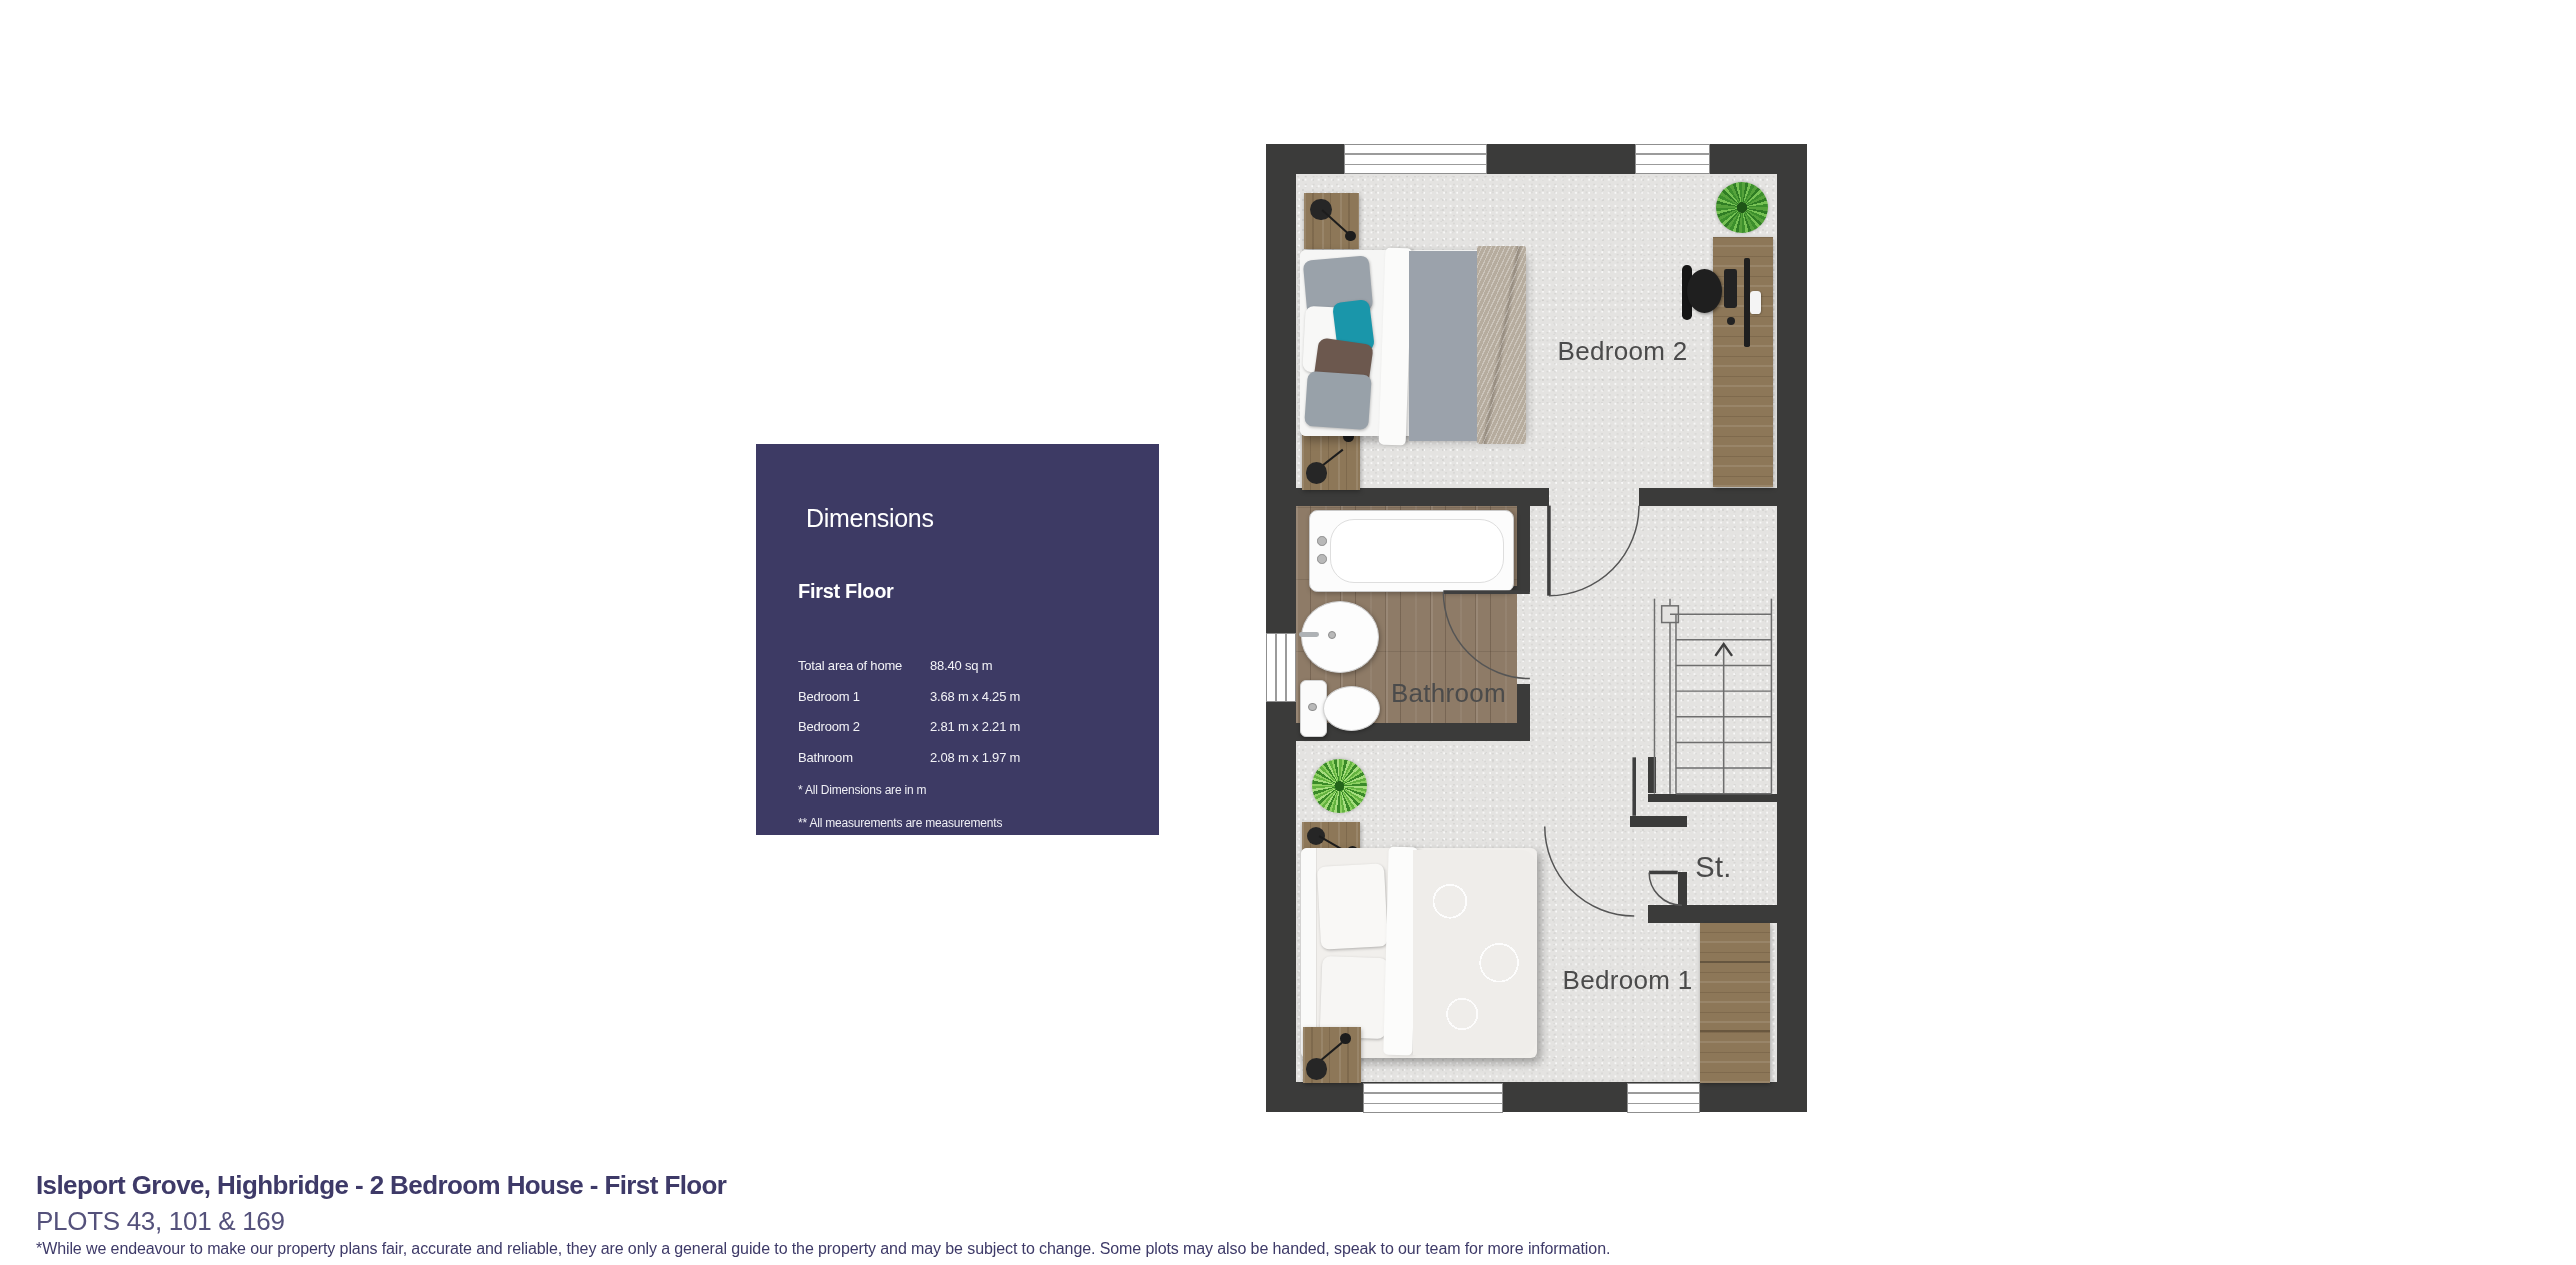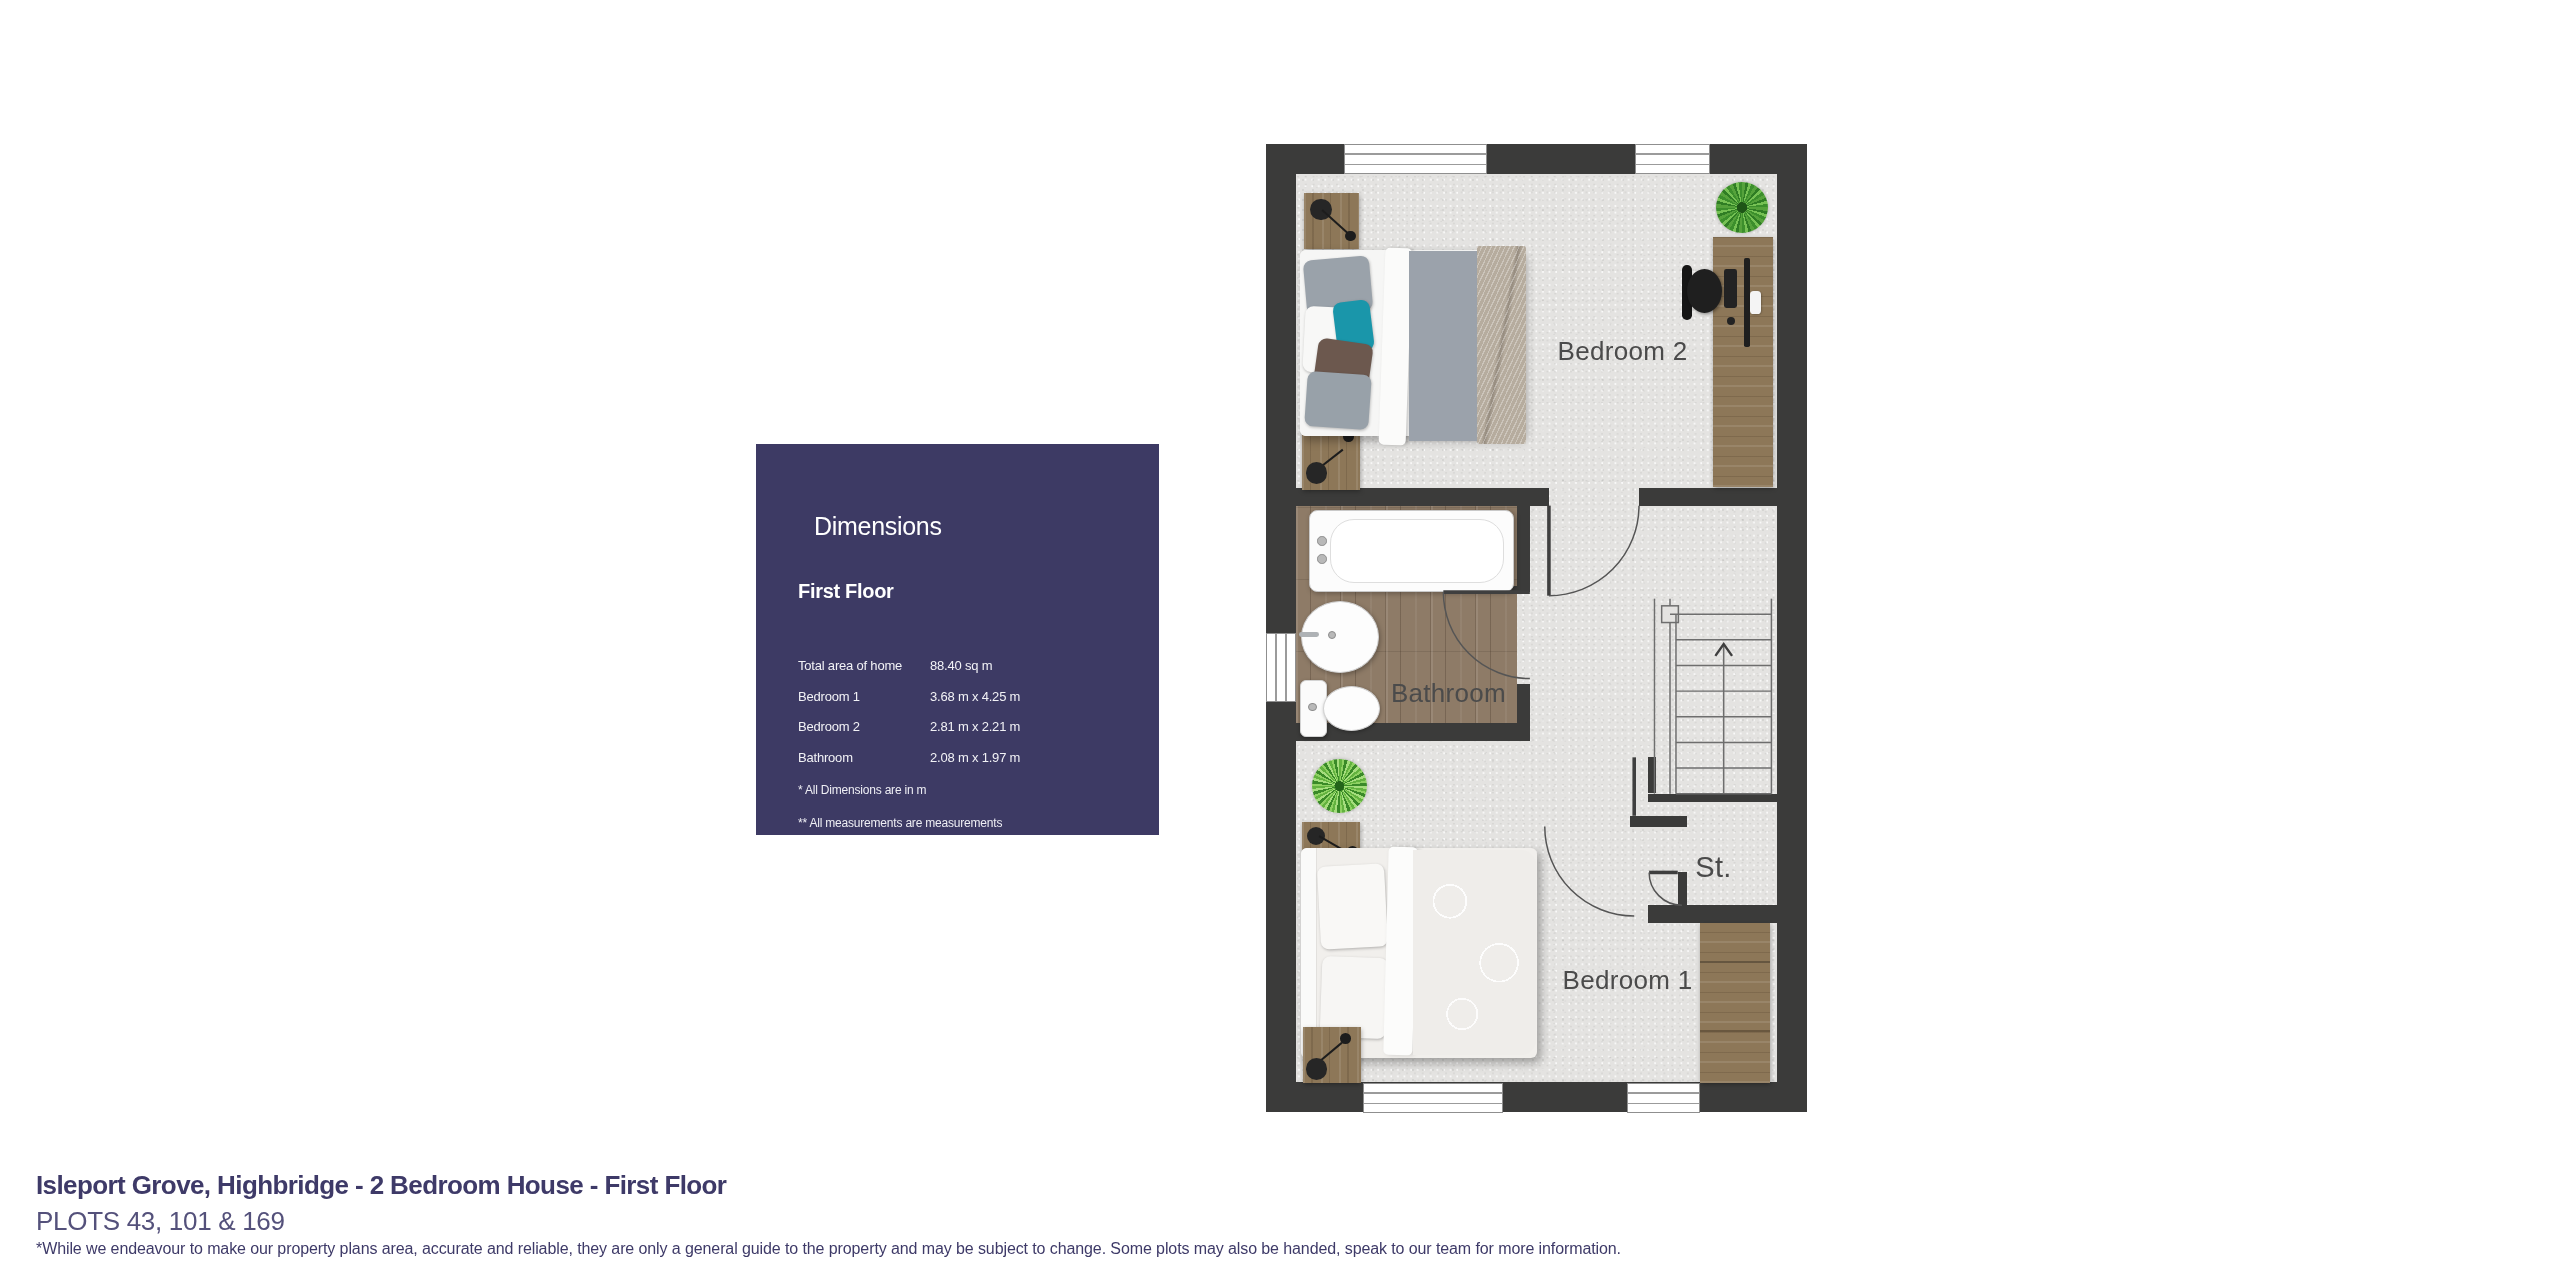--- a/index.html
+++ b/index.html
@@ -1,21 +1,21 @@
 <!DOCTYPE html>
 <html style="font-size:9.5px"><head>
 <meta charset="utf-8">
 <style>
   html,body{margin:0;padding:0;background:#ffffff;}
   #canvas{position:relative;width:2576px;height:1265px;background:#ffffff;overflow:hidden;
           font-family:"Liberation Sans",sans-serif;}
 
   
   .dim-panel{position:absolute;left:756px;top:444px;width:403px;height:391px;background:#3d3a64;}
-  .dim-title{position:absolute;left:42px;top:52px;margin:16px;font-size:25px;font-weight:500;
+  .dim-title{position:absolute;left:42px;top:52px;margin:8px;font-size:25px;font-weight:500;
              letter-spacing:-0.3px;color:#ffffff;}
   .dim-section{position:absolute;left:42px;top:136px;margin:0;font-size:20px;font-weight:600;
              letter-spacing:-0.3px;color:#ffffff;}
   .dim-row{position:absolute;left:42px;width:334px;height:18px;color:#f2f2f6;font-size:13px;
              letter-spacing:-0.2px;margin-top:48px;}
   .dim-row .lbl{position:absolute;left:0;top:0;}
   .dim-row .val{position:absolute;left:132px;top:0;}
   .dim-foot{position:absolute;left:42px;margin:0;color:#eeeef4;font-size:12px;letter-spacing:-0.2px;}
 
   
@@ -286,17 +286,17 @@
 
     <div class="room-label" style="left:237px;top:162px;width:179px;">Bedroom 2</div>
     <div class="room-label" style="left:63px;top:504px;width:179px;">Bathroom</div>
     <div class="room-label" style="left:373px;top:677px;width:89px;font-size:29px;">St.</div>
     <div class="room-label" style="left:242px;top:791px;width:179px;">Bedroom 1</div>
   </div>
 
   <footer>
     <h1 class="footer-title">Isleport Grove, Highbridge - 2 Bedroom House - First Floor</h1>
     <div class="footer-plots">PLOTS 43, 101 &amp; 169</div>
-    <p class="footer-disclaimer">*While we endeavour to make our property plans area, accurate and reliable, they are only a general guide to the property and may be subject to change. Some plots may also be handed, speak to our team for more information.</p>
+    <p class="footer-disclaimer">*While we endeavour to make our property plans fair, accurate and reliable, they are only a general guide to the property and may be subject to change. Some plots may also be handed, speak to our team for more information.</p>
   </footer>
 
 </div>
 
 
 </body></html>

